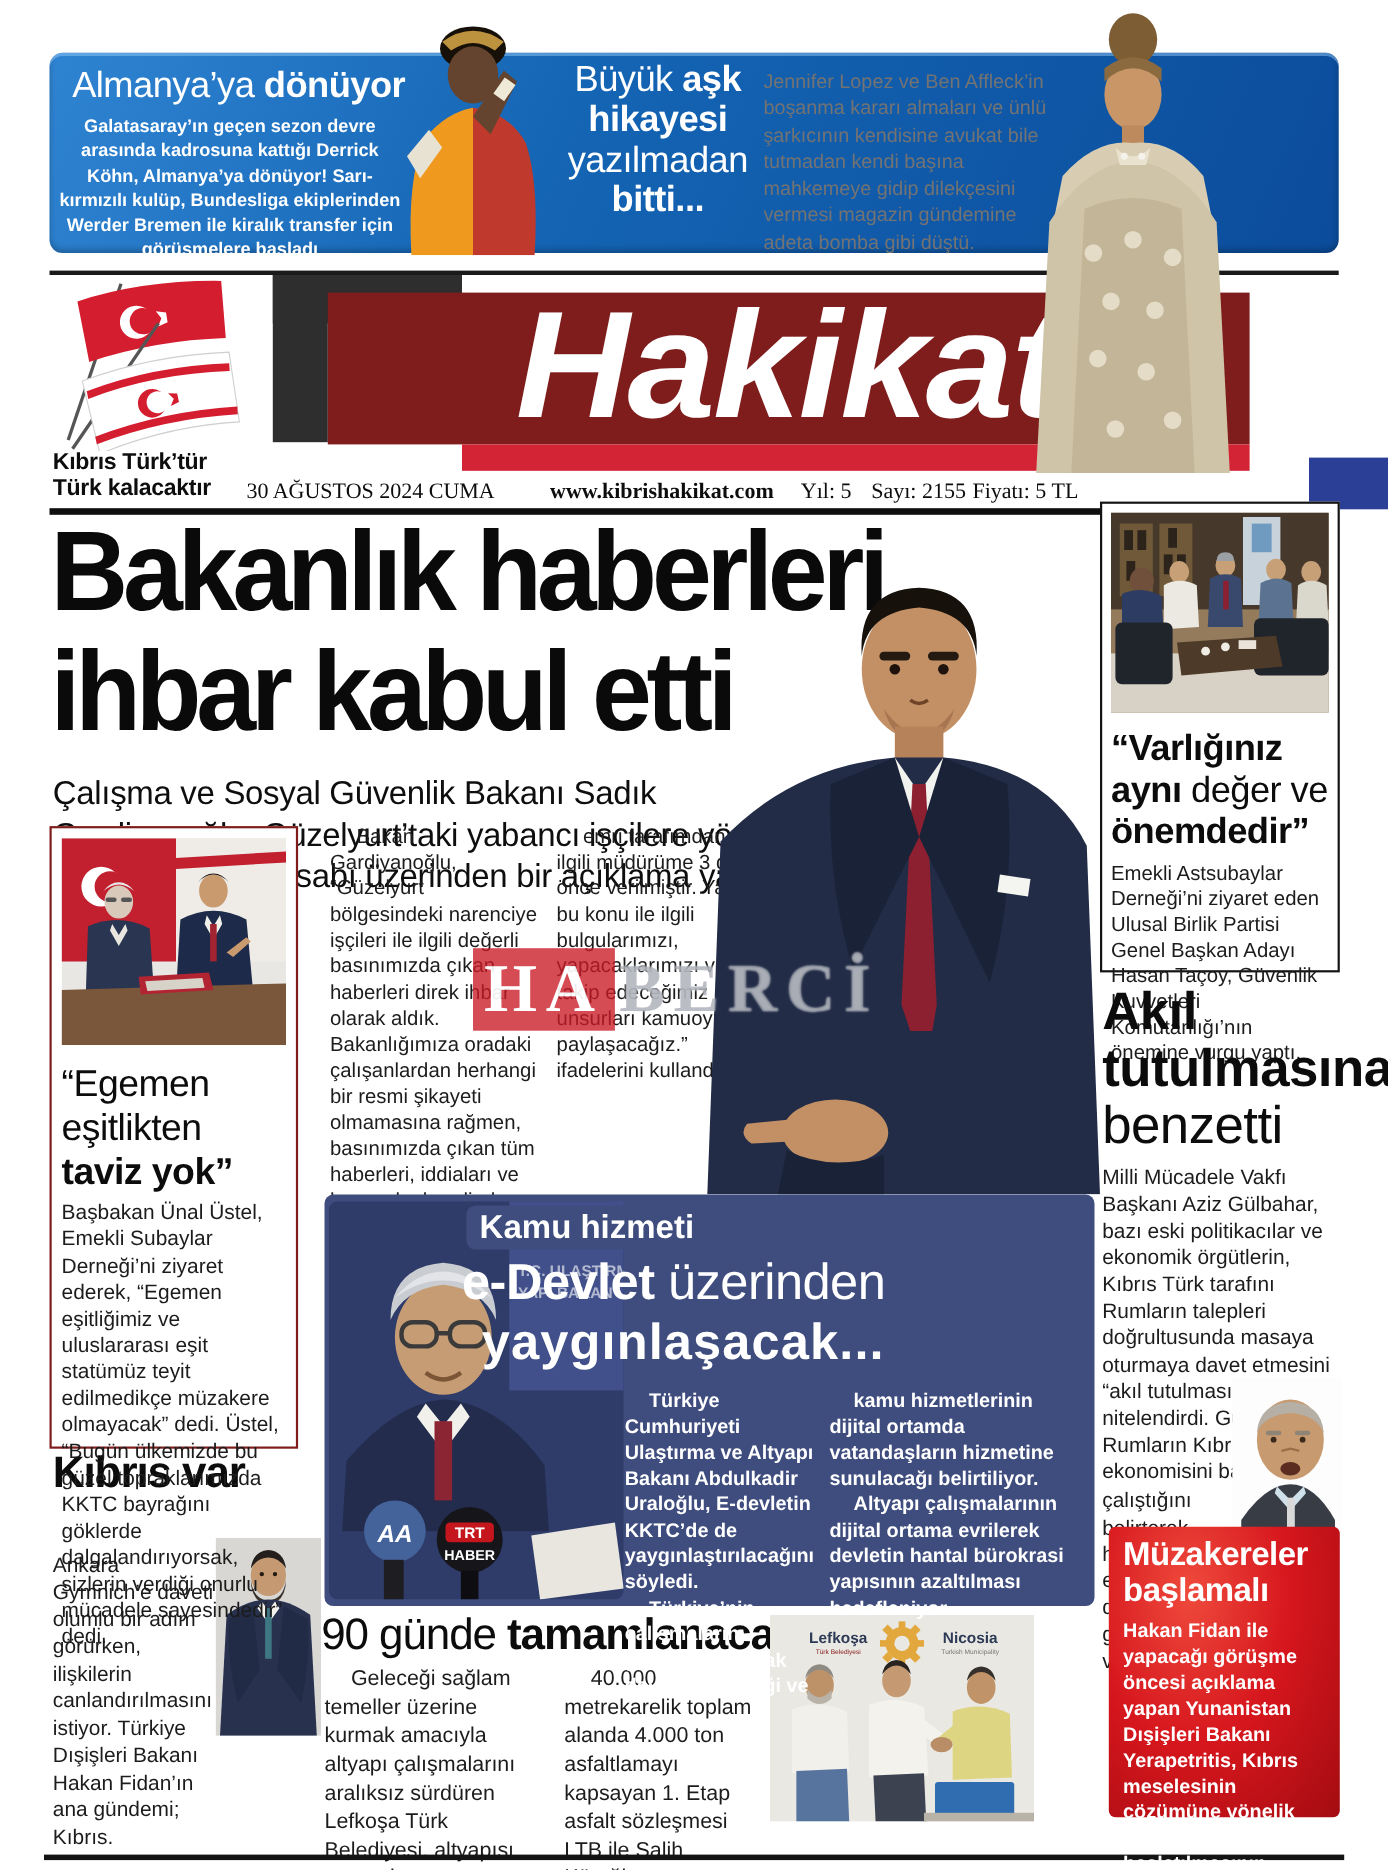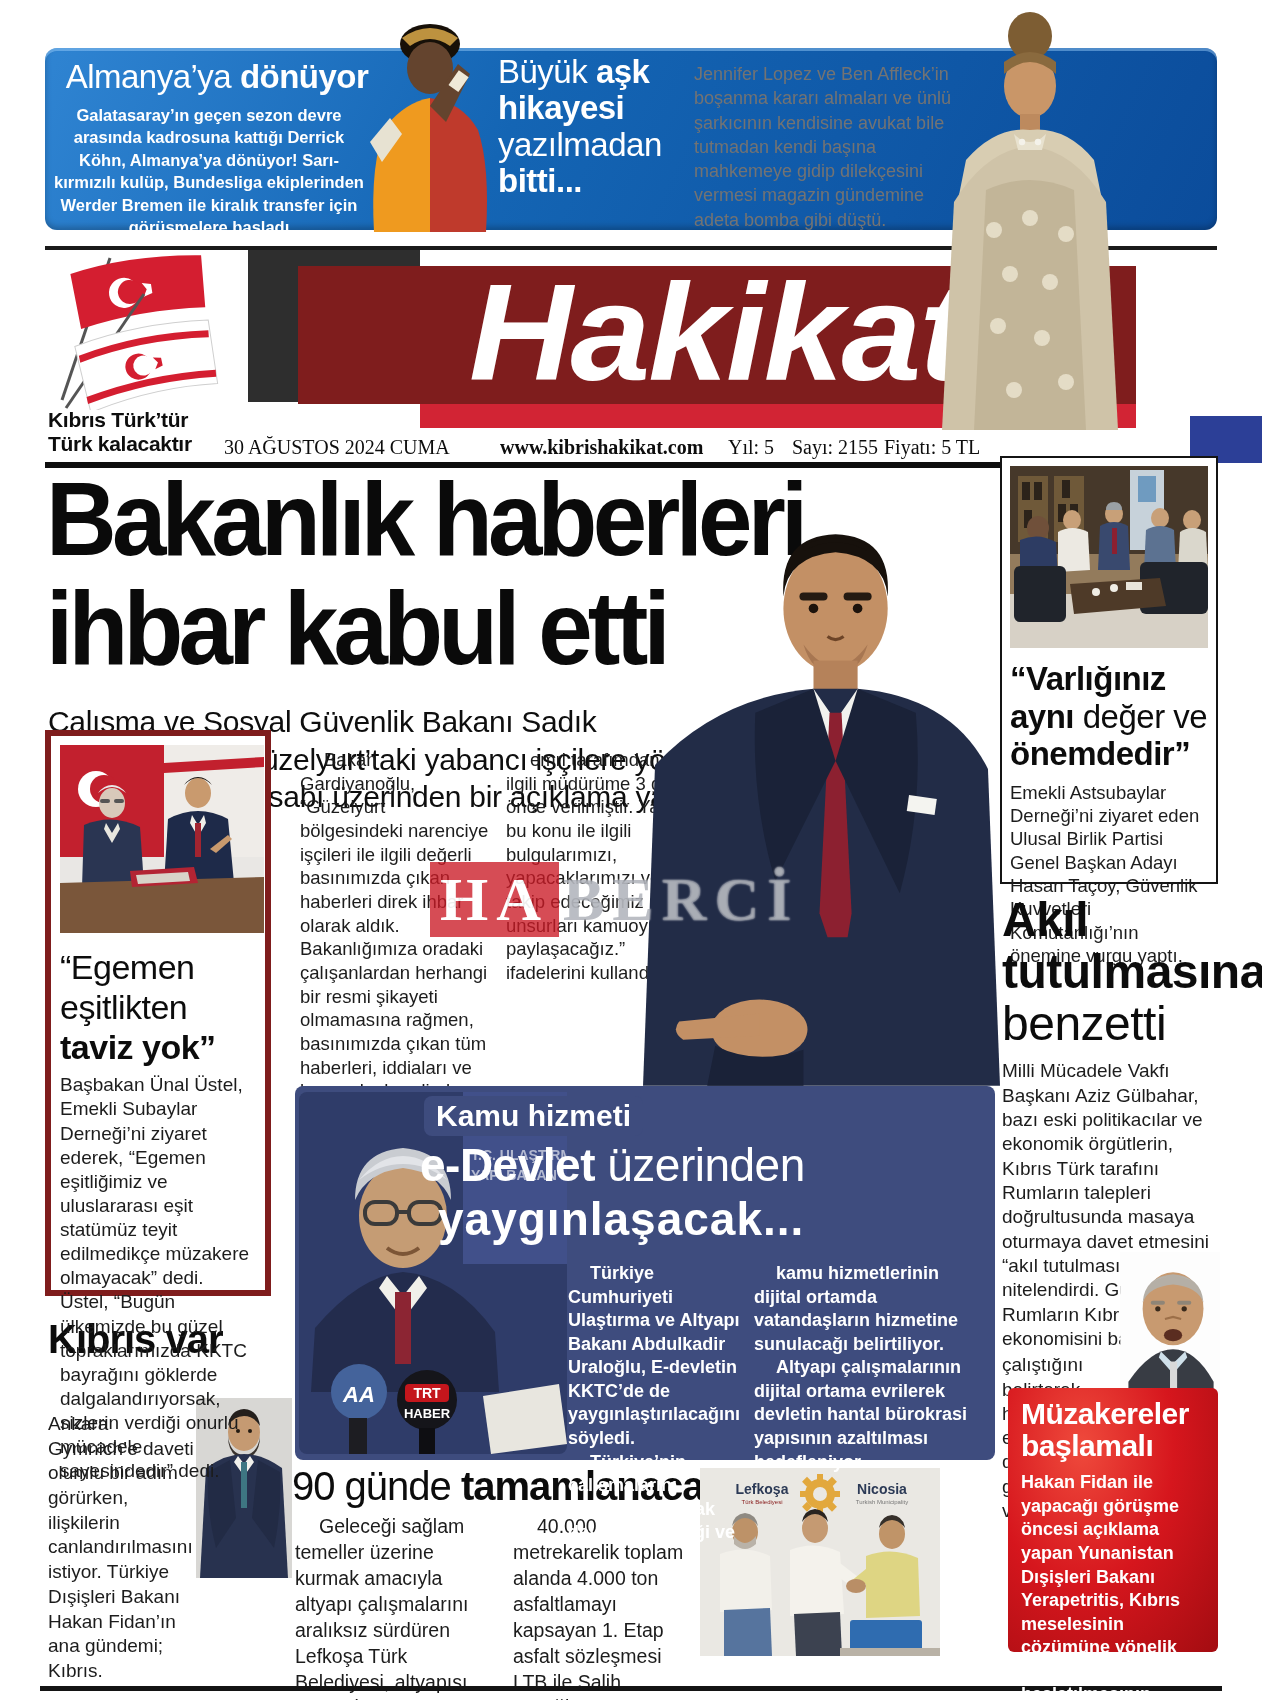--- a/index.html
+++ b/index.html
@@ -7,21 +7,21 @@
         font-family:"Liberation Sans",sans-serif;color:#111;}
   .abs{position:absolute;}
   
   #banner{left:45px;top:48px;width:1172px;height:182px;border-radius:12px;
     background:linear-gradient(115deg,#2f84d2 0%,#1465b4 40%,#0b4c9b 100%);
     box-shadow:inset 0 3px 0 rgba(160,210,255,.45), inset 0 -3px 6px rgba(0,0,0,.25);}
   #almanya-title{left:62px;top:58px;width:310px;text-align:center;color:#fff;font-size:33px;letter-spacing:-.5px;}
   #almanya-title b{font-weight:bold;}
   #almanya-body{left:50px;top:104px;width:318px;text-align:center;color:#fff;font-size:16.5px;font-weight:bold;line-height:1.36;}
   #footballer{left:330px;top:22px;width:190px;height:210px;z-index:3;}
-  #ask{left:498px;top:54px;width:200px;color:#fff;font-size:33px;line-height:1.1;letter-spacing:-.5px;}
+  #ask{left:498px;top:54px;width:200px;color:#fff;font-size:33px;line-height:1.1;letter-spacing:-.5px;text-align:center;}
   #ask .b{font-weight:bold;}
   #jlo-story{left:694px;top:62px;width:262px;color:#737373;font-size:18px;font-weight:normal;line-height:1.35;}
   #jlo{left:926px;top:10px;width:204px;height:422px;z-index:6;}
   #corner-blue{left:1190px;top:416px;width:72px;height:47px;background:#2c3f97;z-index:1;}
   
   #rule1{left:45px;top:246px;width:1172px;height:4px;background:#1a1a1a;}
   #flags{left:46px;top:252px;width:208px;height:158px;}
   #slogan1,#slogan2{left:48px;font-size:21px;font-weight:bold;color:#0d0d0d;letter-spacing:-.3px;}
   #slogan1{top:408px;} #slogan2{top:432px;}
   #mast-bar{left:248px;top:250px;width:172px;height:44px;background:#2e2e2e;}
@@ -59,21 +59,21 @@
   #akil-h{font-size:48px;line-height:1.08;letter-spacing:-.5px;color:#0c0c0c;}
   #akil-h .bold{font-weight:bold;}
   #akil-b1{margin-top:10px;font-size:19px;line-height:1.28;color:#1c1c1c;}
   #akil-b2{margin-top:2px;width:118px;font-size:19px;line-height:1.28;color:#1c1c1c;}
   #gulbahar{left:1120px;top:1252px;width:100px;height:142px;z-index:4;}
   #redbox{left:1008px;top:1388px;width:210px;height:264px;border-radius:6px;z-index:4;box-sizing:border-box;padding:10px 13px;
       background:radial-gradient(ellipse at 35% 22%,#ef4a3c 0%,#d6161d 48%,#a30c11 100%);}
   #redbox .t{font-size:30px;font-weight:bold;color:#fff;line-height:1.07;letter-spacing:-.5px;}
   #redbox .b{margin-top:9px;font-size:18px;font-weight:bold;color:#fff;line-height:1.31;}
   
-  #egemen-box{left:45px;top:730px;width:226px;height:566px;background:#fff;border:6px solid #7f1d1d;box-sizing:border-box;padding:9px;z-index:4;}
+  #egemen-box{left:45px;top:751px;width:226px;height:566px;background:#fff;border:2px solid #7f1d1d;box-sizing:border-box;padding:9px;z-index:4;}
   #egemen-box .ph{width:204px;height:188px;}
   #egemen-title{margin-top:10px;font-size:34px;line-height:1.18;letter-spacing:-.5px;}
   #egemen-title .bold{font-weight:bold;}
   #egemen-body{margin-top:6px;font-size:19px;line-height:1.27;color:#1c1c1c;}
   #ajanda-h{left:48px;top:1318px;font-size:40px;line-height:1.06;letter-spacing:-1px;color:#0c0c0c;}
   #ajanda-h .bold{font-weight:bold;}
   #ajanda-body{left:48px;top:1412px;width:152px;font-size:19px;line-height:1.3;color:#1c1c1c;}
   #fidan{left:196px;top:1398px;width:96px;height:180px;}
   
   #bluebox{left:295px;top:1086px;width:700px;height:374px;background:#3e4c7e;border-radius:8px;z-index:3;}

